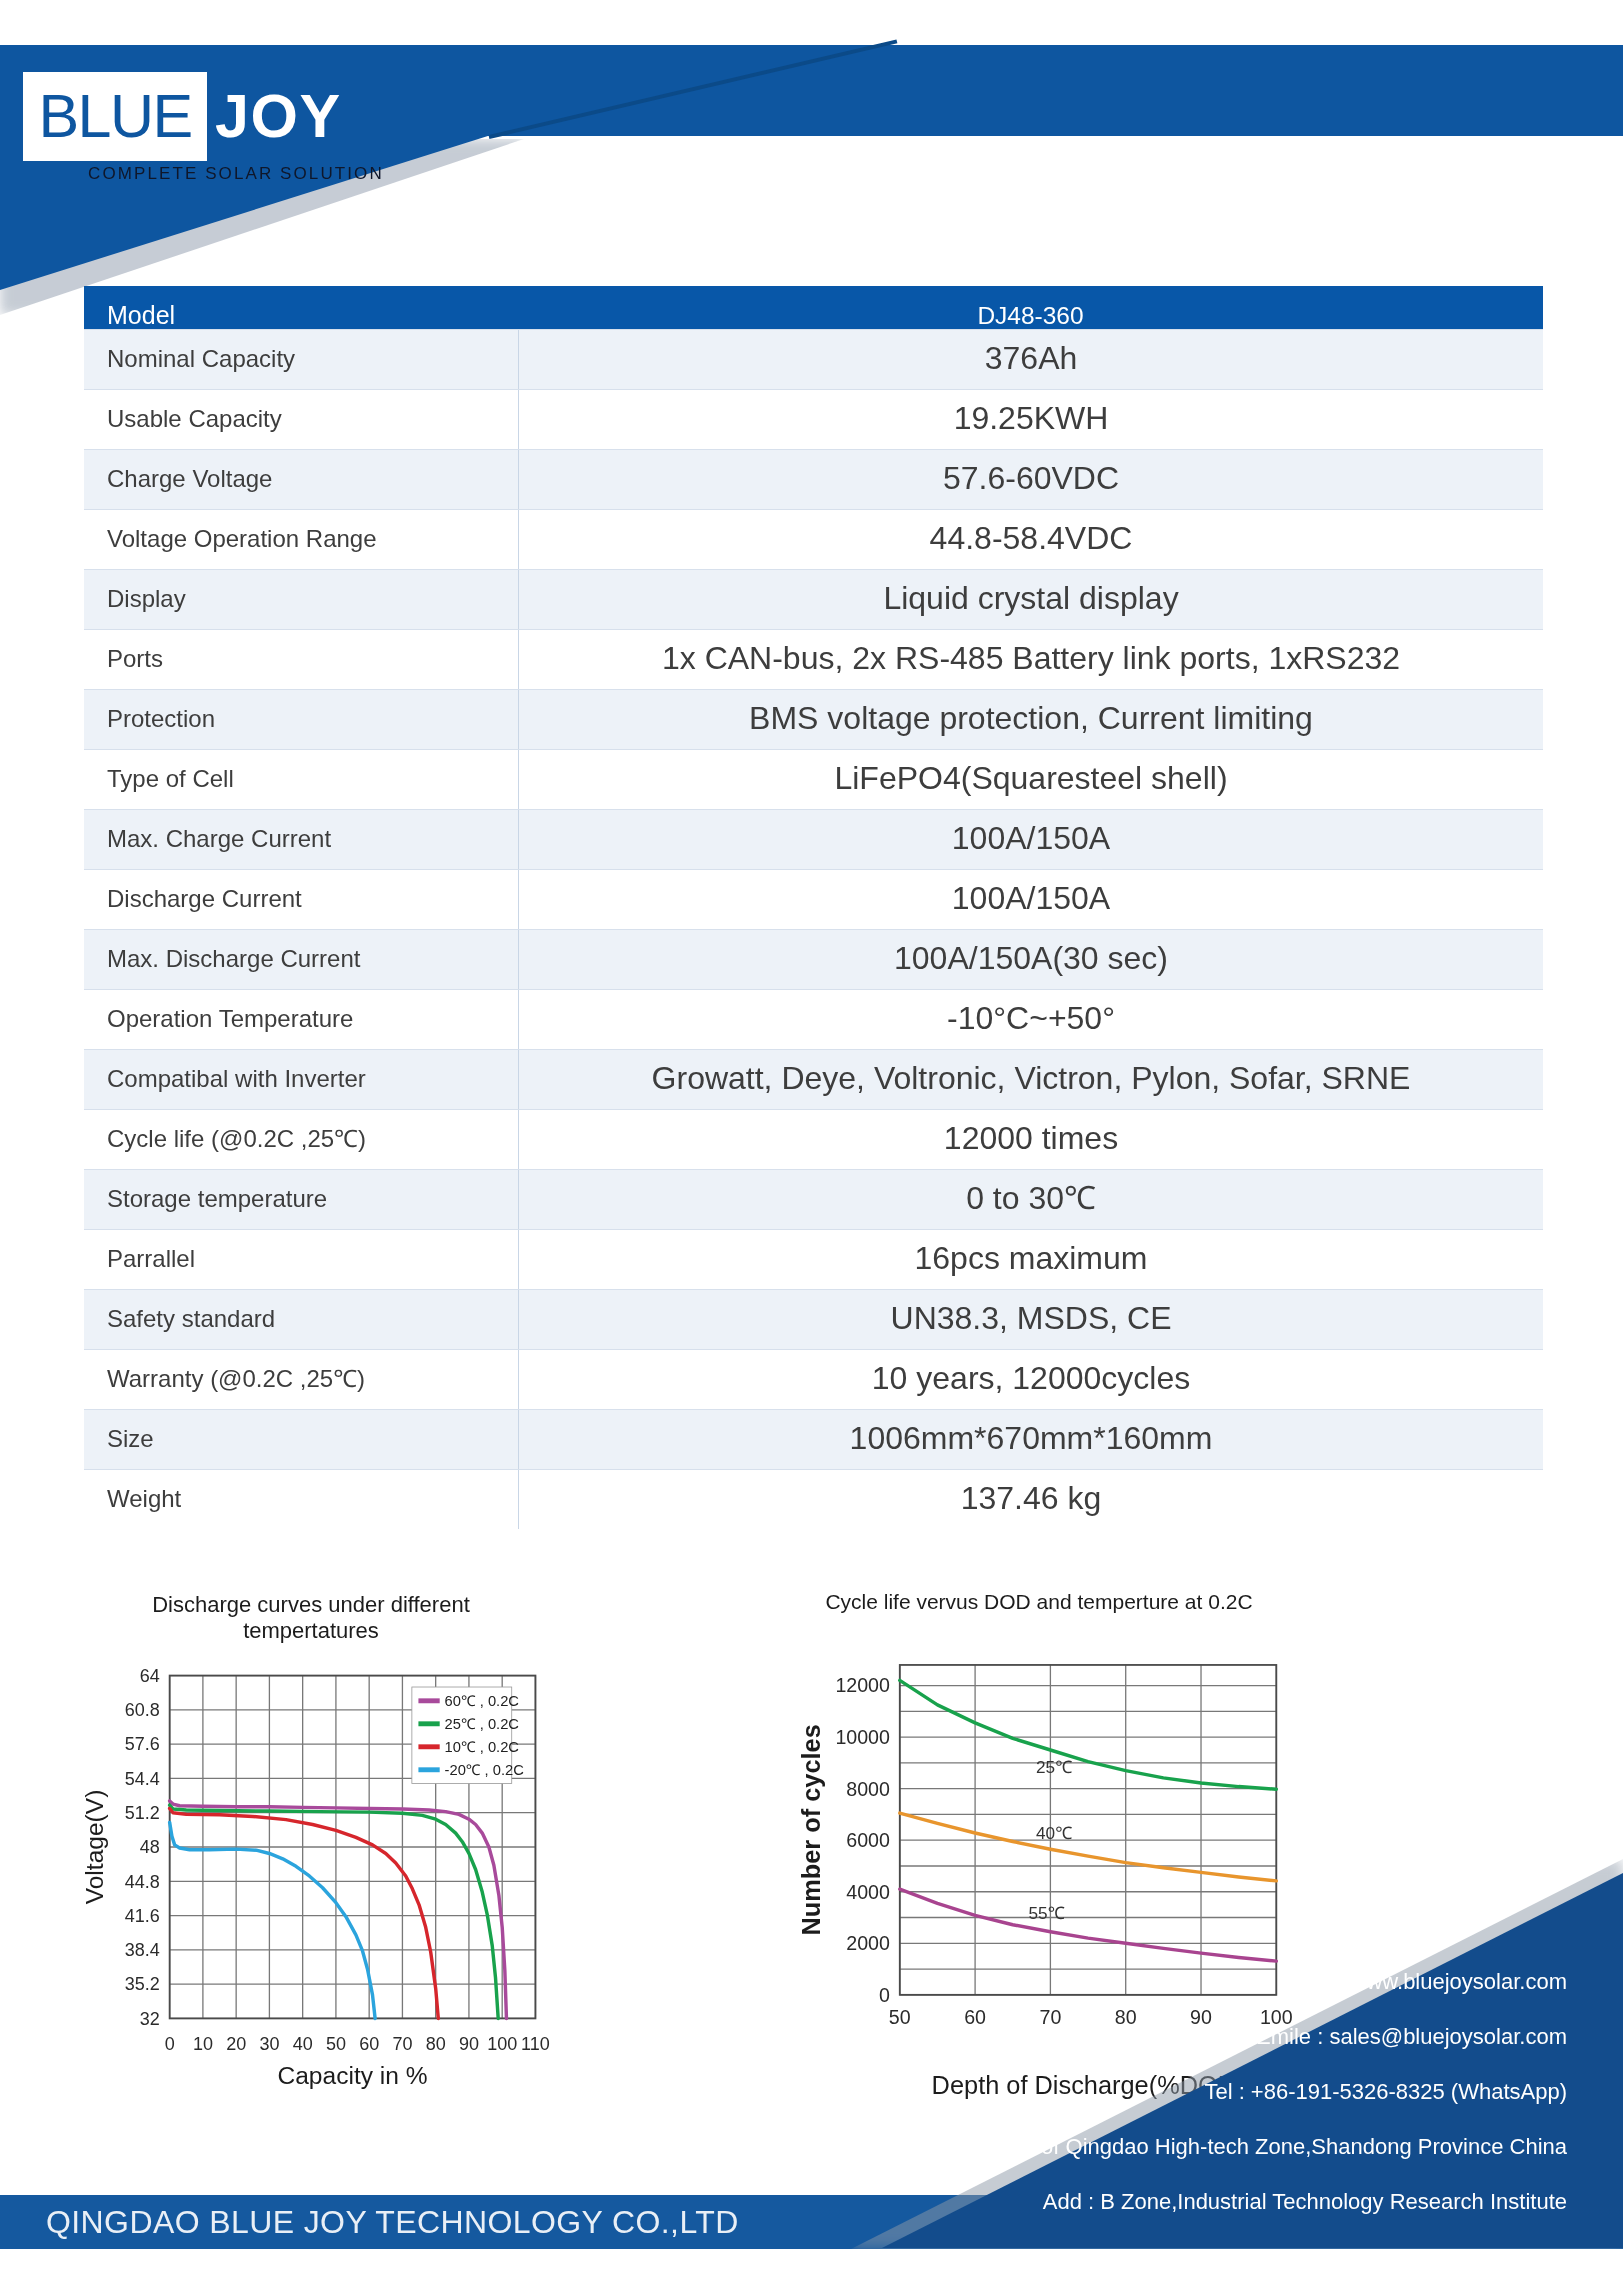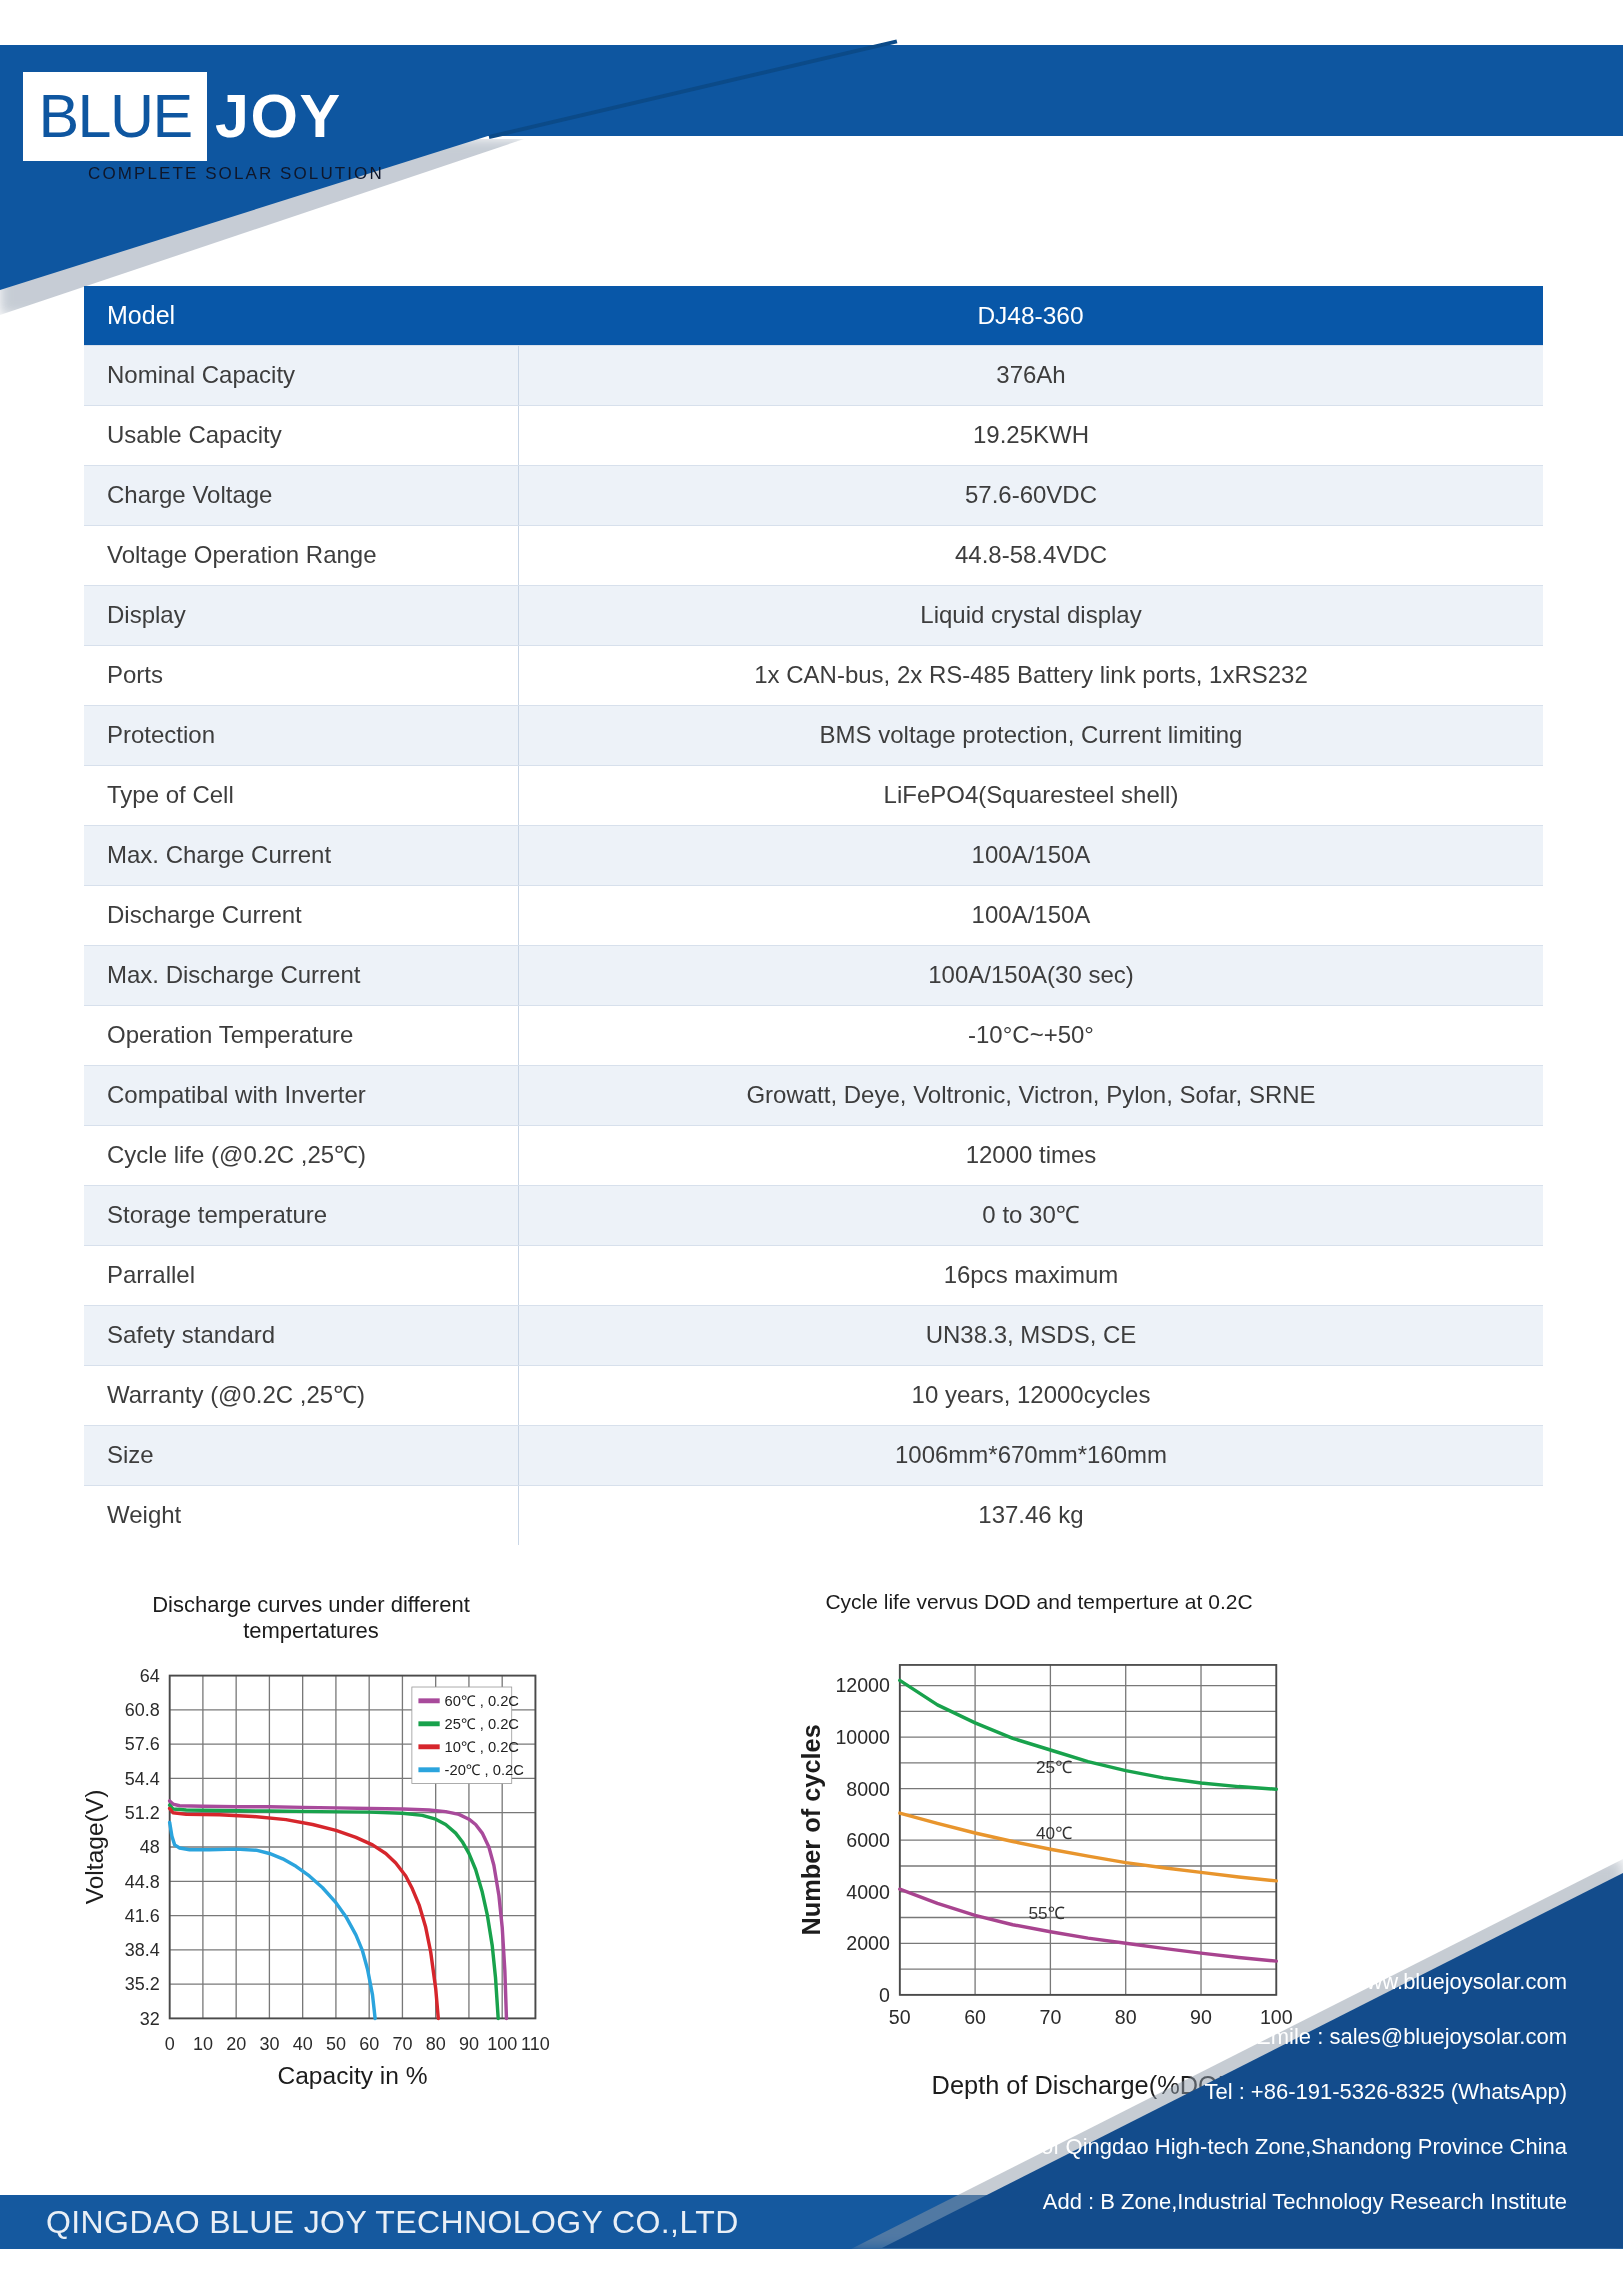--- a/index.html
+++ b/index.html
@@ -27,29 +27,29 @@
             clip-path:polygon(0 0,100% 0,0 100%);}
   .logo-box{position:absolute;left:23px;top:72px;width:184px;height:89px;background:#fff;}
   .logo-blue{position:absolute;left:23px;top:72px;width:184px;height:89px;line-height:88px;
              text-align:center;font-size:61px;font-weight:400;letter-spacing:-1.6px;color:var(--brand);}
   .logo-joy{position:absolute;left:215px;top:72px;height:89px;line-height:88px;
             font-size:61px;font-weight:700;letter-spacing:1.6px;color:#fff;}
   .tagline{position:absolute;left:88px;top:164px;font-size:17px;color:#0f172a;letter-spacing:2.1px;}
 
   
   .spec-table{position:absolute;left:84px;top:286px;width:1459px;}
-  .thead{display:flex;height:59px;background:var(--thead);color:#fff;}
+  .thead{display:flex;height:43px;background:var(--thead);color:#fff;}
   .thead .tlabel{width:434px;box-sizing:border-box;padding-left:23px;line-height:59px;font-size:25px;}
   .thead .tvalue{flex:1;text-align:center;line-height:59px;font-size:24.5px;}
   .trow{display:flex;height:60px;background:#fff;border-top:1.6px solid var(--row-border);box-sizing:border-box;}
   .trow.alt{background:var(--row-alt);}
   .trow .tlabel{width:434px;box-sizing:border-box;padding-left:23px;line-height:57px;
                 font-size:24px;color:var(--ink);white-space:nowrap;}
   .trow .tvalue{flex:1;border-left:1.6px solid var(--cell-divider);text-align:center;line-height:57px;
-                font-size:24px;color:var(--ink);white-space:nowrap;}
+                font-size:32px;color:var(--ink);white-space:nowrap;}
 
   
   .chart{position:absolute;}
   #chart-left{left:82px;top:1624px;}
   #chart-right{left:777px;top:1624px;}
   .chart-title{position:absolute;text-align:center;color:#1c1c1c;}
   #title-left{left:82px;top:1592px;width:458px;font-size:22px;}
   #title-right{left:777px;top:1590px;width:524px;font-size:21px;}
 
   

